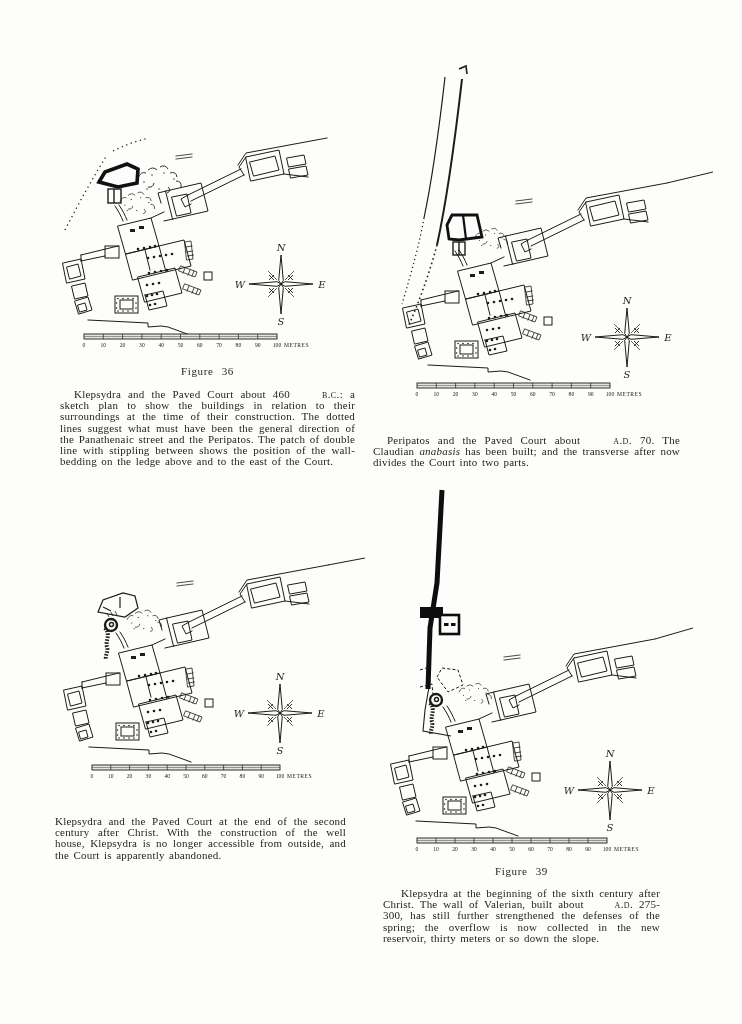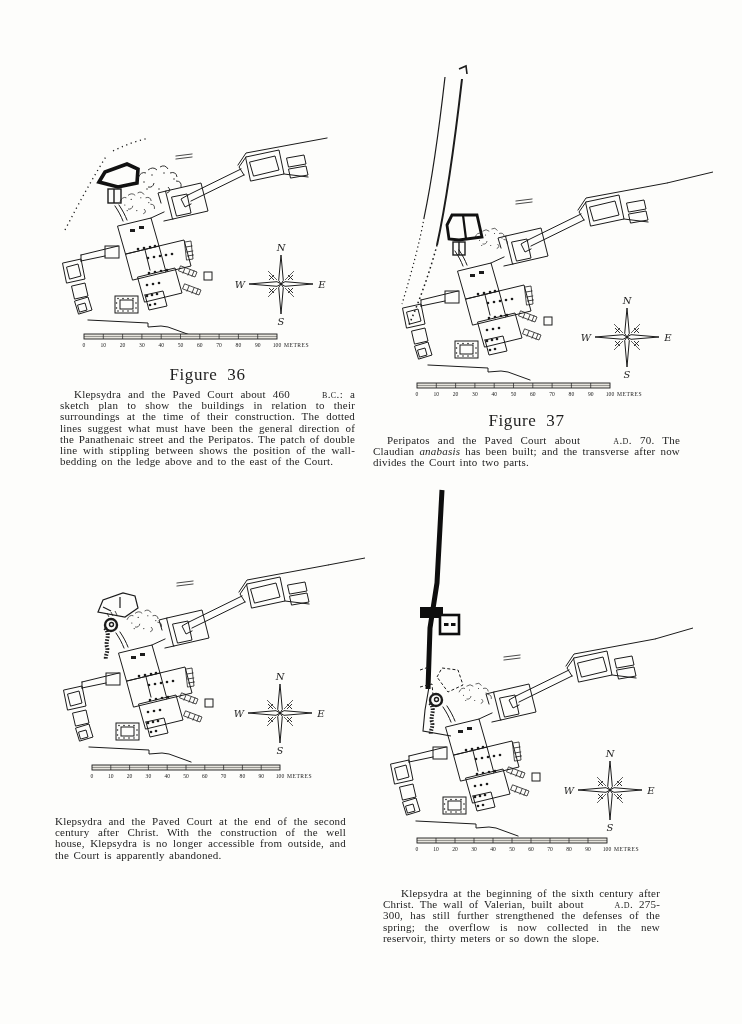--- a/index.html
+++ b/index.html
@@ -5,21 +5,21 @@
   html,body{margin:0;padding:0;background:#777;}
   .page{
     position:relative;width:742px;height:1024px;margin:0 auto;
     background:#fdfdfb;overflow:hidden;
     font-family:"Liberation Serif", serif;color:#222;
   }
   .plan{position:absolute;}
   .plan path,.plan polygon,.plan rect,.plan line,.plan circle{vector-effect:none;}
   .fig-title{
     position:absolute;text-align:center;
-    font-size:17px;letter-spacing:.6px;word-spacing:5px;color:#1e1e1e;
+    font-size:11px;letter-spacing:.6px;word-spacing:5px;color:#1e1e1e;
   }
   .fig-caption{
     position:absolute;text-align:justify;
     font-size:11px;line-height:11.2px;letter-spacing:.2px;word-spacing:1.5px;
     color:#242424;
   }
   .seg-n{}
   .seg-i{font-style:italic;}
   .seg-sc{font-variant:small-caps;letter-spacing:.4px;margin-left:25px;}
   .tick-num{
@@ -358,20 +358,20 @@
           <text x="213.0" y="363" class="tick-num">90</text>
           <text x="232.0" y="363" class="tick-num">100</text>
         </g>
       <text class="unit-label" x="239" y="363">METRES</text>
     </g>
   </svg>
 
   <div class="fig-title" style="left:60px;top:365px;width:295px">Figure 36</div>
   <div class="fig-caption" style="left:60px;top:389px;width:295px;text-indent:14px"><span class="seg-n">Klepsydra and the Paved Court about 460 </span><span class="seg-sc">b.c.</span><span class="seg-n">: a sketch plan to show the buildings in relation to their surroundings at the time of their construction.  The dotted lines suggest what must have been the general direction of the Panathenaic street and the Peripatos.  The patch of double line with stippling between shows the position of the wall-bedding on the ledge above and to the east of the Court.</span></div>
 
-  <div class="fig-title" style="left:373px;top:411px;width:307px">Figure 37</div>
   <div class="fig-caption" style="left:373px;top:435px;width:307px;text-indent:14px"><span class="seg-n">Peripatos and the Paved Court about </span><span class="seg-sc">a.d.</span><span class="seg-n"> 70.  The Claudian </span><span class="seg-i">anabasis</span><span class="seg-n"> has been built; and the transverse after now divides the Court into two parts.</span></div>
 
   <div class="fig-caption" style="left:55px;top:816px;width:291px"><span class="seg-n">Klepsydra and the Paved Court at the end of the second century after Christ.  With the construction of the well house, Klepsydra is no longer accessible from outside, and the Court is apparently abandoned.</span></div>
 
+  <div class="fig-title" style="left:383px;top:865px;width:277px">Figure 39</div>
   <div class="fig-caption" style="left:383px;top:888px;width:277px;text-indent:18px"><span class="seg-n">Klepsydra at the beginning of the sixth century after Christ.  The wall of Valerian, built about </span><span class="seg-sc">a.d.</span><span class="seg-n"> 275-300, has still further strengthened the defenses of the spring; the overflow is now collected in the new reservoir, thirty meters or so down the slope.</span></div>
 
 </div>
 
 </body></html>

